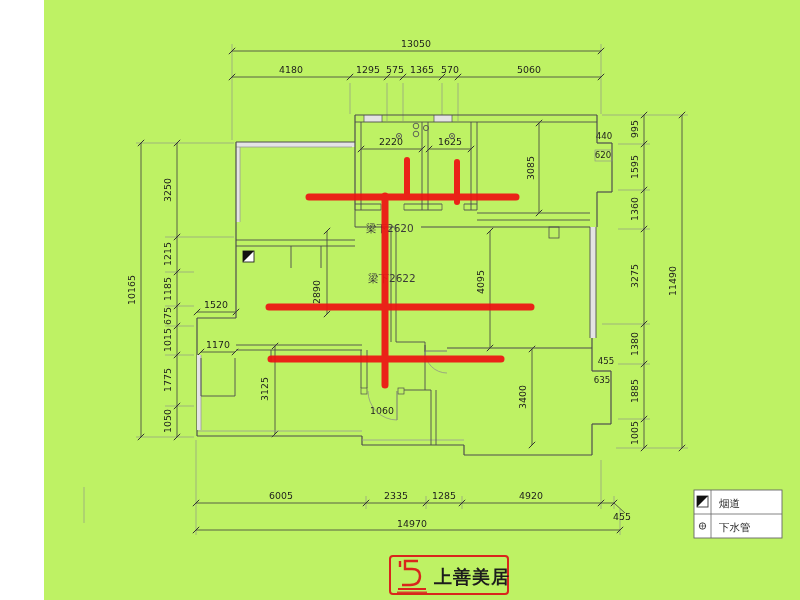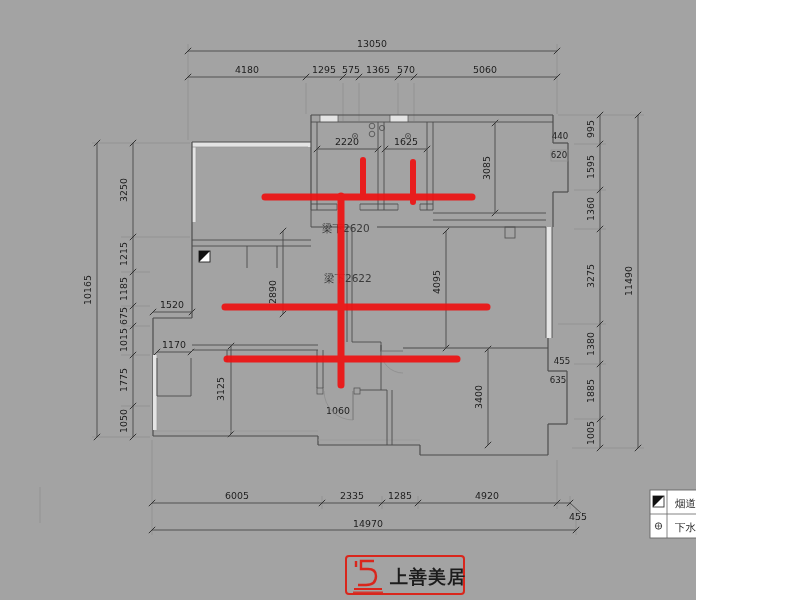--- a/index.html
+++ b/index.html
@@ -1,17 +1,17 @@
 <!DOCTYPE html>
 <html><head>
 <meta charset="utf-8">
 <style>
   html,body{margin:0;padding:0;background:#ffffff;}
-  .stage{position:relative;width:696px;height:600px;background:#a3a3a3;overflow:hidden;
-         font-family:"DejaVu Sans","Liberation Sans",sans-serif;}
+  .stage{position:relative;width:756px;height:600px;background:#bef264;overflow:hidden;
+         font-family:"DejaVu Sans","Liberation Sans",sans-serif;margin-left:44px;}
   svg{display:block}
   text{fill:#1c1c1c;font-family:"DejaVu Sans","Liberation Sans",sans-serif;}
   .dim{font-size:9.4px;}
   .dimS{font-size:8.6px;}
   .beamlbl{font-size:10.5px;fill:#3a3a3a;}
   .legendlbl{font-size:10.5px;}
   .logo-cn{font-size:18px;font-weight:700;letter-spacing:1px;}
 </style>
 </head>
 <body>

